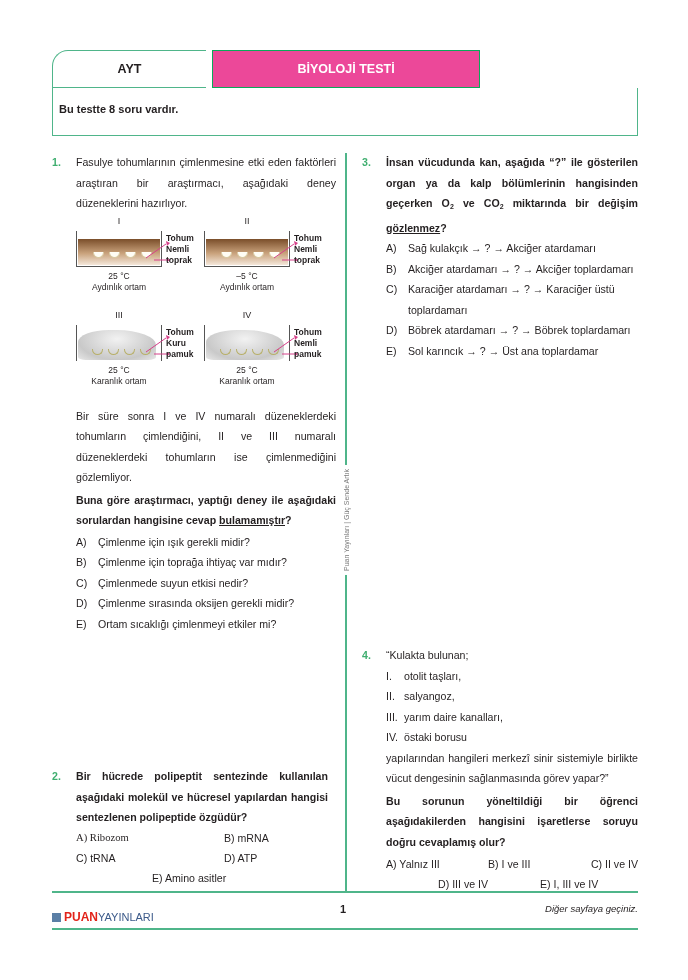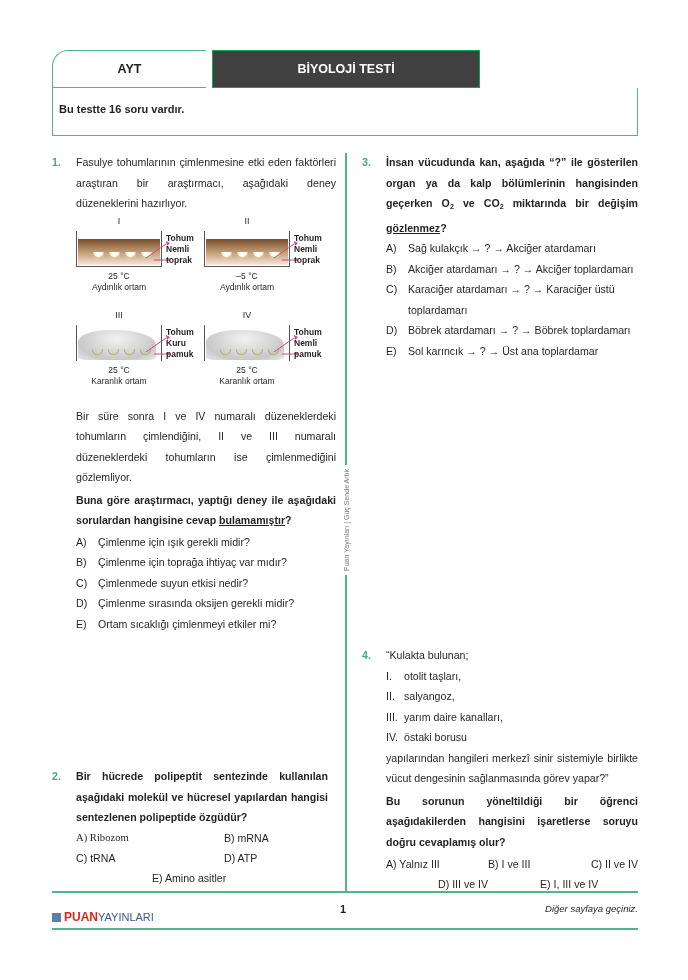--- a/index.html
+++ b/index.html
@@ -3,21 +3,21 @@
 <meta charset="utf-8">
 <style>
   * { box-sizing: border-box; margin: 0; padding: 0; }
   html, body { width: 688px; height: 980px; background: #ffffff; }
   body { position: relative; font-family: "Liberation Sans", sans-serif; color: #231f20; overflow: hidden; }
 
   .header { position: absolute; left: 52px; top: 50px; width: 586px; height: 100px; }
   .tab { position: absolute; top: 0; height: 38px; display: flex; align-items: center; justify-content: center;
          font-weight: bold; font-size: 12.5px; border: 1.5px solid #4fb58a; background: #fff; }
   .tab-ayt { left: 0; width: 154px; border-top-left-radius: 16px; border-right: none; }
-  .tab-bio { left: 160px; width: 268px; background: #404040; color: #fff; border-color: #0aa95a; }
+  .tab-bio { left: 160px; width: 268px; background: #ec4899; color: #fff; border-color: #0aa95a; }
   .tab-den { left: 432px; width: 154px; border-top-right-radius: 16px; }
   .info { position: absolute; left: 0; top: 38px; width: 586px; height: 48px; border: 1.5px solid #4fb58a; border-top: none;
           font-size: 11px; font-weight: bold; padding: 15px 0 0 6px; }
 
   .col { position: absolute; font-size: 10.6px; line-height: 20.5px; }
   .col-left { left: 52px; top: 152px; width: 284px; }
   .col-right { left: 362px; top: 152px; width: 276px; }
   .divider { position: absolute; left: 345px; top: 153px; width: 1.5px; height: 738px; background: #4fb58a; }
   .side-text { position: absolute; left: 338px; top: 520px; width: 16px; height: 0; }
   .side-text span { position: absolute; left: 0; top: 0; transform: translate(-50%, -50%) rotate(-90deg) translateY(8px);
@@ -58,21 +58,21 @@
 </head>
 <body>
 
 <div class="header">
   <div class="tab tab-ayt">
       <span>AYT</span>
     </div>
   <div class="tab tab-bio">
       <span>BİYOLOJİ TESTİ</span>
     </div>
-  <div class="info">Bu testte 16 soru vardır.</div>
+  <div class="info">Bu testte 8 soru vardır.</div>
 </div>
 
 <div class="divider"></div>
 <div class="side-text">
     <span>Puan Yayınları | Güç Sende Artık</span>
   </div>
 
 <div class="col col-left">
   <div class="q">
     <span class="qnum">1.</span>

